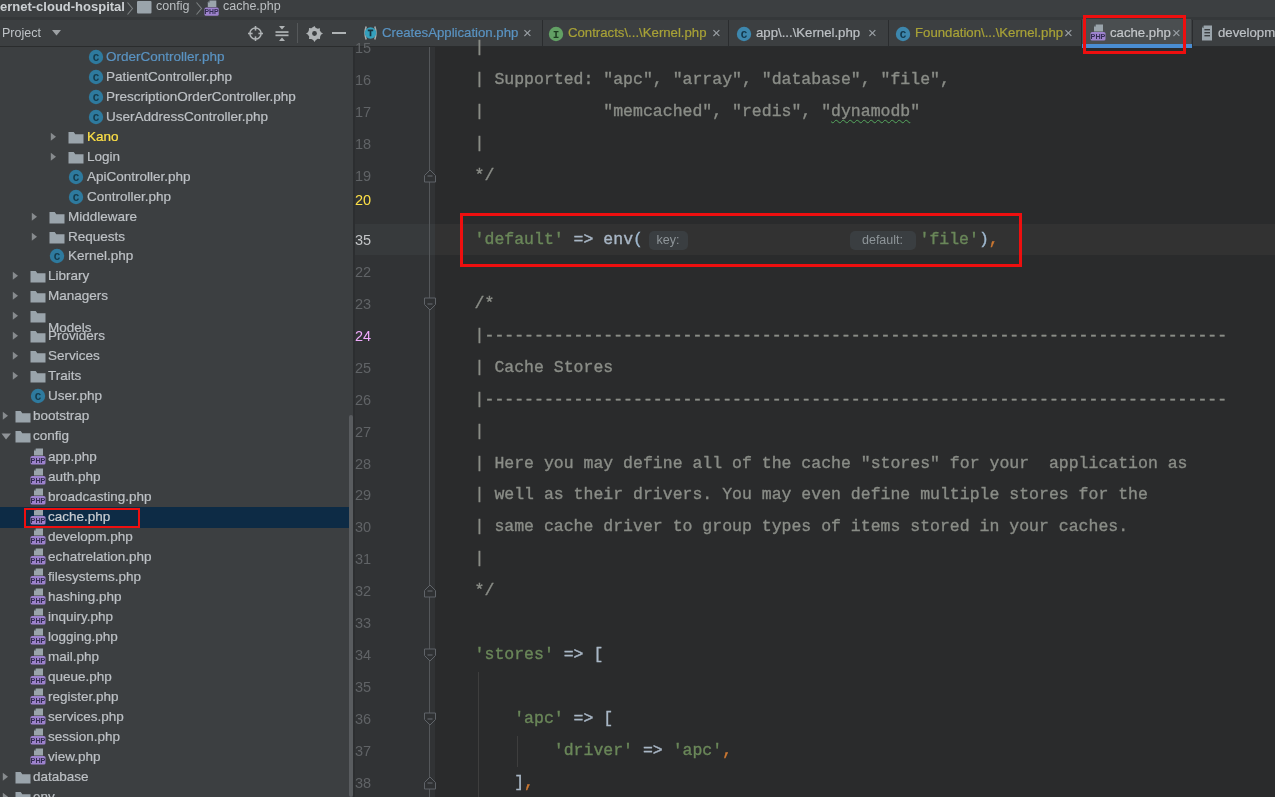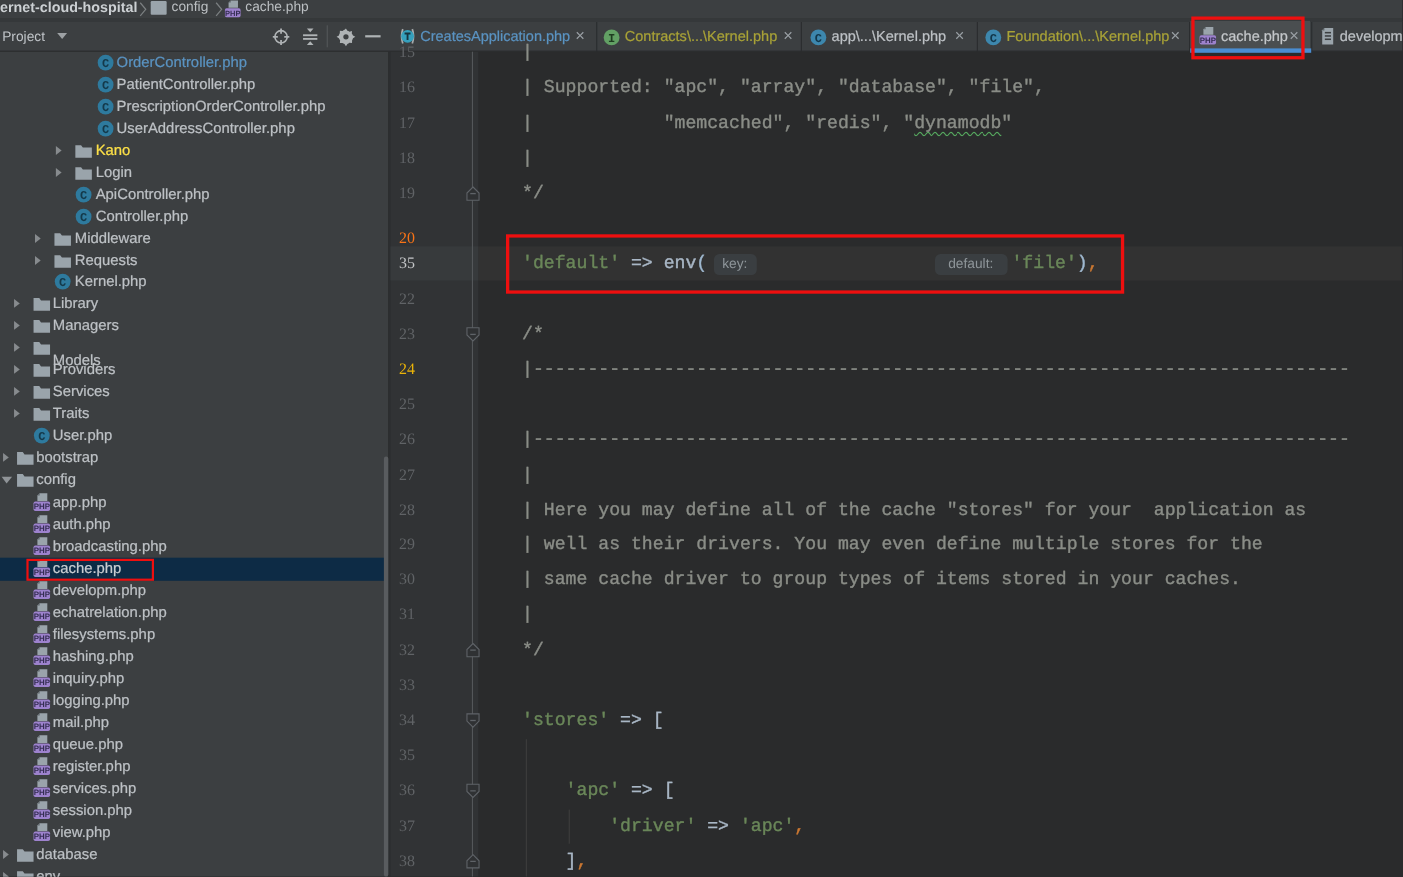--- a/index.html
+++ b/index.html
@@ -1,18 +1,18 @@
 <!DOCTYPE html>
 <html><head><meta charset="utf-8"><title>c</title><style>
 *{margin:0;padding:0;box-sizing:border-box}
 html,body{width:1275px;height:797px;overflow:hidden;background:#2a2b2c}
 #app{position:relative;width:1275px;height:797px;font-family:"Liberation Sans",sans-serif;overflow:hidden}
 .abs{position:absolute}
 .code{position:absolute;white-space:pre;font-family:"Liberation Mono",monospace;font-size:16.5px;line-height:32px;height:32px;color:#a9b7c6;-webkit-text-stroke:0.35px currentColor}
-.ln{position:absolute;white-space:pre;font-family:Liberation Serif, serif;font-size:14.5px;line-height:32px;height:32px;color:#606366;width:30px;text-align:center;left:355px}
+.ln{position:absolute;white-space:pre;font-family:Liberation Sans, sans-serif;font-size:14.5px;line-height:32px;height:32px;color:#606366;width:30px;text-align:left;left:355px}
 .s{color:#6a8759} .c{color:#8a8d87} .o{color:#cc7832} .p{color:#9fb8cf}
 .tt{position:absolute;font-size:13.5px;line-height:20px;color:#bdc1c5;white-space:pre;-webkit-text-stroke:0.2px currentColor}
 .hint{position:absolute;height:19px;border-radius:5px;background:#3a3e41;color:#8e9599;font-size:12.5px;line-height:19px;text-align:center}
 .tabt{position:absolute;font-size:13.2px;line-height:28px;white-space:pre;-webkit-text-stroke:0.2px currentColor}
 .x{position:absolute;color:#9aa0a5;font-size:15px;line-height:28px}
 svg{position:absolute;overflow:visible}
 </style></head><body>
 <div id="app">
 
 <div class="abs" style="left:0;top:0;width:1275px;height:17px;background:#3c3f41"></div>
@@ -392,25 +392,25 @@
     </svg>
 <svg style="left:422.5px;top:775.79px" width="14" height="14" viewBox="0 0 14 14">
       <path d="M7,1 L12.5,6.5 V13 H1.5 V6.5 Z" fill="#2f3133" stroke="#5f6368" stroke-width="1"></path>
       <line x1="4.5" y1="7" x2="9.5" y2="7" stroke="#5f6368" stroke-width="1.2"></line>
     </svg>
 <div class="ln" style="top:32.4px;color:#606366">15</div>
 <div class="ln" style="top:64.3px;color:#606366">16</div>
 <div class="ln" style="top:96.3px;color:#606366">17</div>
 <div class="ln" style="top:128.2px;color:#606366">18</div>
 <div class="ln" style="top:160.1px;color:#606366">19</div>
-<div class="ln" style="top:201px;color:#f97316">20</div>
+<div class="ln" style="top:184px;color:#fde047">20</div>
 <div class="ln" style="top:224.0px;color:#c3c5c7">35</div>
 <div class="ln" style="top:255.9px;color:#606366">22</div>
 <div class="ln" style="top:287.8px;color:#606366">23</div>
-<div class="ln" style="top:319.8px;color:#eab308">24</div>
+<div class="ln" style="top:319.8px;color:#f0abfc">24</div>
 <div class="ln" style="top:351.7px;color:#606366">25</div>
 <div class="ln" style="top:383.6px;color:#606366">26</div>
 <div class="ln" style="top:415.6px;color:#606366">27</div>
 <div class="ln" style="top:447.5px;color:#606366">28</div>
 <div class="ln" style="top:479.4px;color:#606366">29</div>
 <div class="ln" style="top:511.3px;color:#606366">30</div>
 <div class="ln" style="top:543.3px;color:#606366">31</div>
 <div class="ln" style="top:575.2px;color:#606366">32</div>
 <div class="ln" style="top:607.1px;color:#606366">33</div>
 <div class="ln" style="top:639.1px;color:#606366">34</div>
@@ -422,20 +422,21 @@
 <div class="code" style="left:474.6px;top:64.3px"><span class="c">| Supported: "apc", "array", "database", "file",</span></div>
 <div class="code" style="left:474.6px;top:96.3px"><span class="c">|            "memcached", "redis", "<span style="text-decoration:underline wavy #55a85e 1px;text-underline-offset:3px">dynamodb</span>"</span></div>
 <div class="code" style="left:474.6px;top:128.2px"><span class="c">|</span></div>
 <div class="code" style="left:474.6px;top:160.1px"><span class="c">*/</span></div>
 <div class="code" style="left:474.6px;top:224.0px"><span class="s">'default'</span> =&gt; env<span class="p">(</span></div>
 <div class="hint" style="left:648.5px;top:230.5px;width:39px">key:</div>
 <div class="hint" style="left:849.5px;top:230.5px;width:66px">default:</div>
 <div class="code" style="left:919.5px;top:224.0px"><span class="s">'file'</span><span class="p">)</span><span class="o">,</span></div>
 <div class="code" style="left:474.6px;top:287.8px"><span class="c">/*</span></div>
 <div class="code" style="left:474.6px;top:319.8px"><span class="c">|---------------------------------------------------------------------------</span></div>
+<div class="code" style="left:474.6px;top:351.7px"><span class="c">| Cache Stores</span></div>
 <div class="code" style="left:474.6px;top:383.6px"><span class="c">|---------------------------------------------------------------------------</span></div>
 <div class="code" style="left:474.6px;top:415.6px"><span class="c">|</span></div>
 <div class="code" style="left:474.6px;top:447.5px"><span class="c">| Here you may define all of the cache "stores" for your  application as</span></div>
 <div class="code" style="left:474.6px;top:511.3px"><span class="c">| same cache driver to group types of items stored in your caches.</span></div>
 <div class="code" style="left:474.6px;top:479.4px"><span class="c">| well as their drivers. You may even define multiple stores for the</span></div>
 <div class="code" style="left:474.6px;top:543.3px"><span class="c">|</span></div>
 <div class="code" style="left:474.6px;top:575.2px"><span class="c">*/</span></div>
 <div class="code" style="left:474.6px;top:639.1px"><span class="s">'stores'</span> =&gt; [</div>
 <div class="code" style="left:514.2px;top:702.9px"><span class="s">'apc'</span> =&gt; [</div>
 <div class="code" style="left:553.8px;top:734.9px"><span class="s">'driver'</span> =&gt; <span class="s">'apc'</span><span class="o">,</span></div>

